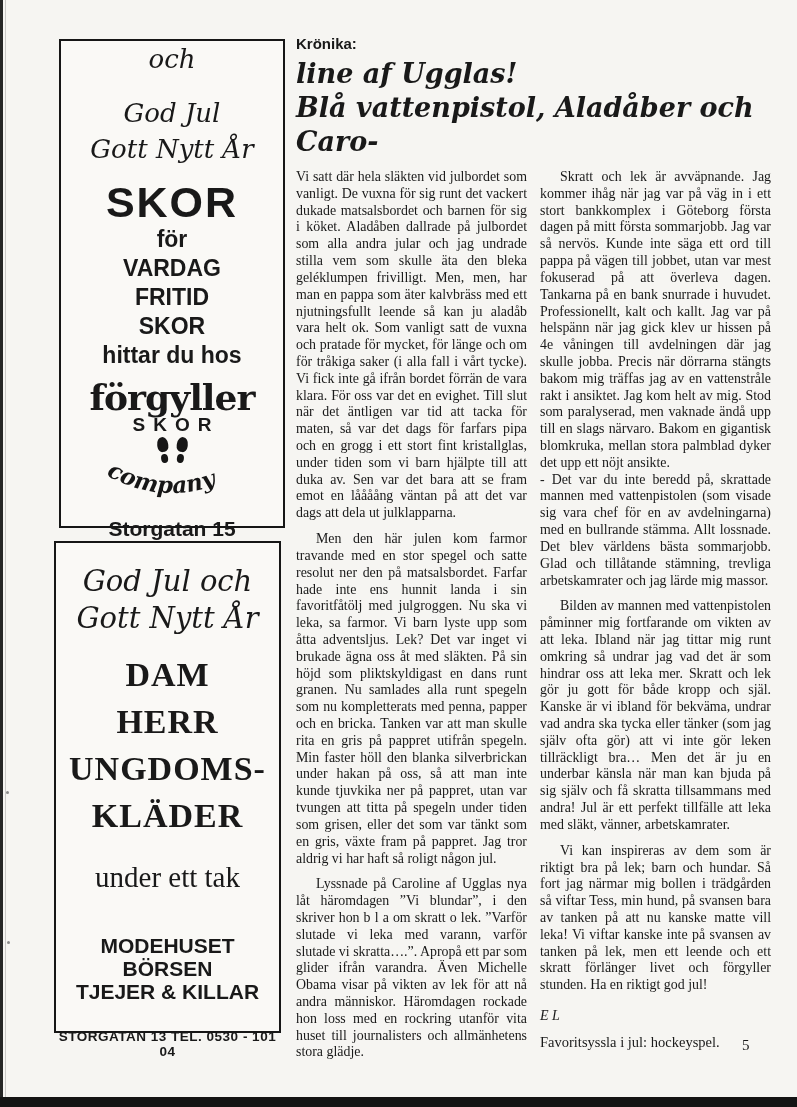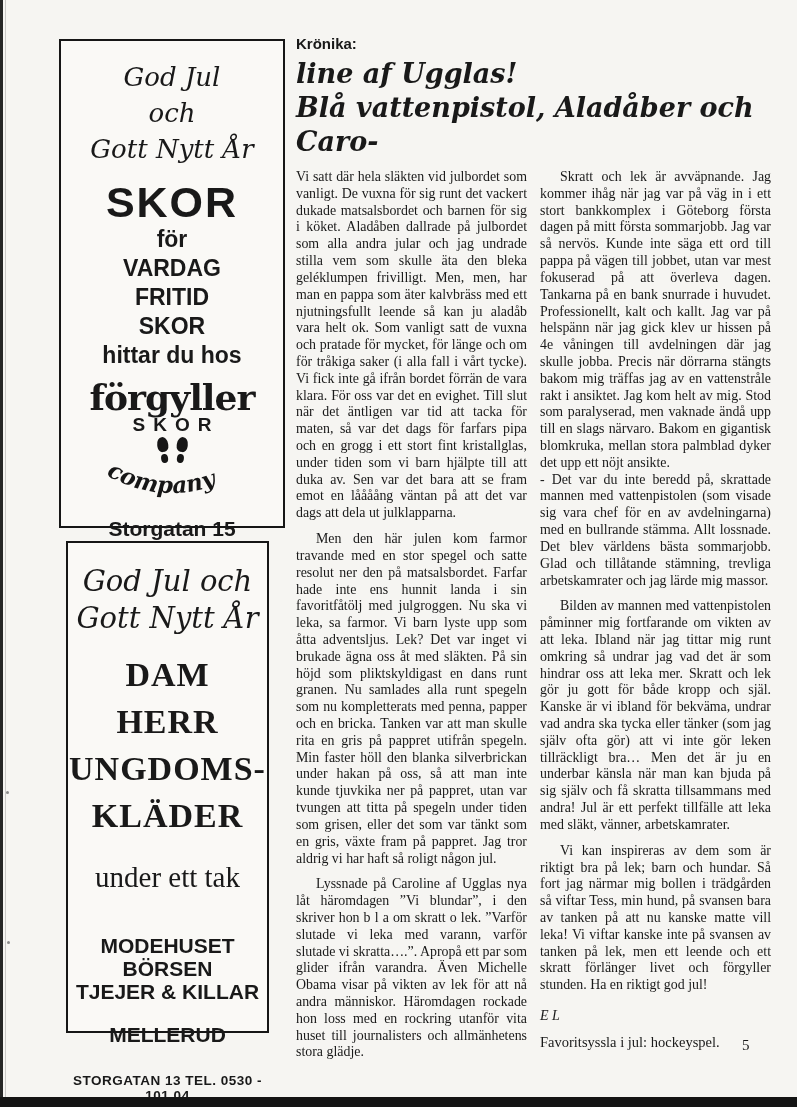--- a/index.html
+++ b/index.html
@@ -10,21 +10,21 @@
   }
   
   .scan-left   { position:absolute; left:0; top:0; width:3px; height:1107px; background:#262626; }
   .scan-line   { position:absolute; left:5px; top:0; width:1px; height:1107px; background:rgba(100,100,100,.30); }
   .scan-bottom { position:absolute; left:0; bottom:0; width:797px; height:10px; background:#141414; }
   .scan-mark   { position:absolute; width:3px; height:3px; background:#8a8a8a; border-radius:50%; }
 
   
   .ad { position:absolute; border:2px solid #161616; background:#faf9f6; text-align:center; box-sizing:border-box; }
   .ad1 { left:59px; top:39px;  width:226px; height:489px; }
-  .ad2 { left:66px; top:541px; width:203px; height:492px; }
+  .ad2 { left:54px; top:541px; width:227px; height:492px; }
 
   .ad1-greet { font-family:"DejaVu Serif", serif; font-style:italic; font-size:26px; line-height:36px; }
   .ad1-greet.first { margin-top:18px; }
   .skor-big  { font-family:"Liberation Sans", sans-serif; font-weight:bold; font-size:43px; line-height:46px; letter-spacing:2px; margin-top:12px; }
   .ad1-sub   { font-family:"Liberation Sans", sans-serif; font-weight:bold; font-size:23px; line-height:29px; }
   .logo      { margin-top:10px; }
   .logo-name { font-family:"DejaVu Serif", serif; font-weight:bold; font-size:36px; line-height:34px; letter-spacing:-1px; }
   .logo-skor { font-family:"Liberation Sans", sans-serif; font-weight:bold; font-size:19px; letter-spacing:8px; line-height:22px; margin-left:8px; }
   .footprints{ height:28px; display:flex; justify-content:center; gap:7px; margin-top:1px; }
   .print     { position:relative; width:11px; height:27px; }
@@ -61,22 +61,22 @@
 <body>
 
 <div>
 
   <div class="scan-left"></div>
   <div class="scan-line"></div>
   <div class="scan-mark" style="left:6px; top:791px;"></div>
   <div class="scan-mark" style="left:7px; top:941px;"></div>
 
   <div class="ad ad1">
+    <div class="ad1-greet">och</div>
     <div class="ad1-greet first">God Jul</div>
-    <div class="ad1-greet">och</div>
     <div class="ad1-greet">Gott Nytt År</div>
     <div class="skor-big">SKOR</div>
     <div class="ad1-sub">för</div>
     <div class="ad1-sub">VARDAG</div>
     <div class="ad1-sub">FRITID</div>
     <div class="ad1-sub">SKOR</div>
     <div class="ad1-sub">hittar du hos</div>
 
     <div class="logo">
       <div class="logo-name">förgyller</div>
@@ -111,21 +111,20 @@
       <div>DAM</div>
       <div>HERR</div>
       <div>UNGDOMS-</div>
       <div>KLÄDER</div>
     </div>
     <div class="tagline">under ett tak</div>
     <div class="store">
       <div>MODEHUSET BÖRSEN</div>
       <div>TJEJER &amp; KILLAR</div>
     </div>
-    <div class="city">MELLERUD</div>
     <div class="ad2-addr">STORGATAN 13  TEL. 0530 - 101 04</div>
   </div>
 
   <div class="article">
     <div class="kicker">Krönika:</div>
     <div class="title">
       <div>line af Ugglas!</div>
       <div>Blå vattenpistol, Aladåber och Caro-</div>
     </div>
     <div class="cols">

